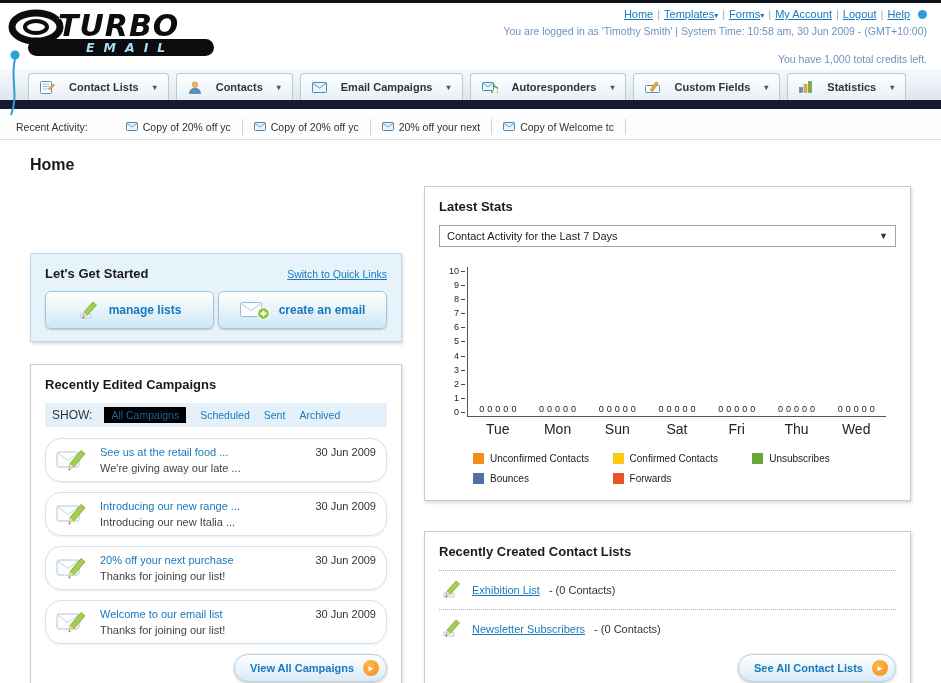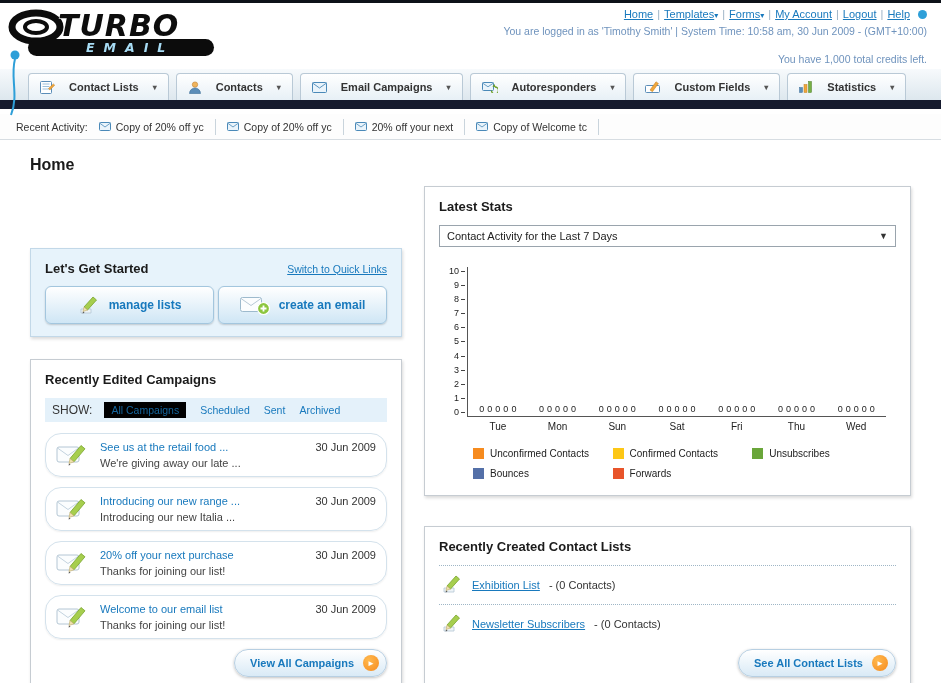--- a/index.html
+++ b/index.html
@@ -21,21 +21,21 @@
 
 
 .tabs-row{height:31px;background:linear-gradient(#f7fafc,#dde7ee);display:flex;align-items:flex-end;padding:0 0 0 28px;gap:7px}
 .tab{display:flex;align-items:center;gap:14px;padding:0 11px;background:linear-gradient(#ffffff,#e7f0f6);border:1px solid #b9c9d6;border-bottom:none;border-radius:4px 4px 0 0;font-weight:bold;color:#333;cursor:pointer;height:27px;white-space:nowrap}
 .tab-icon{display:inline-flex}
 .caret{font-size:8px;color:#555}
 .dark-bar{height:9px;background:#161b2e}
 
 
 .activity-row{height:26px;display:flex;align-items:center;padding:0 0 0 16px;border-bottom:1px solid #d7dde2;background:#fdfdfd;margin-top:5px}
-.activity-label{font-size:10.5px;color:#333;margin-right:0}
+.activity-label{font-size:10.5px;color:#333;margin-right:27px}
 .activity-item{display:inline-flex;align-items:center;gap:5px;padding:0 11px;border-right:1px solid #c9d4dc;font-size:10.5px;cursor:pointer;height:16px}
 .mini-icon{display:inline-flex}
 
 
 main{padding:10px 30px 0 30px}
 .page-title{font-size:16px;font-weight:bold;color:#1a1a1a;margin:6px 0 12px}
 .columns{display:flex;gap:22px;align-items:flex-end}
 .col-left{flex:0 0 372px;display:flex;flex-direction:column;gap:22px}
 .col-right{flex:1;display:flex;flex-direction:column;gap:30px}
 .panel{background:#fff;border:1px solid #c6ccd2;box-shadow:1px 2px 3px rgba(0,0,0,.15);padding:12px 14px}
@@ -67,21 +67,21 @@
 .select-box{display:flex;align-items:center;justify-content:space-between;border:1px solid #9aa4ad;height:22px;padding:0 7px;background:#fff;font-size:11px;color:#222;cursor:pointer;margin-bottom:20px}
 .select-arrow{font-size:9px;color:#333}
 .chart{display:flex;margin:0 10px 0 6px}
 .y-axis{display:flex;flex-direction:column;justify-content:space-between;align-items:flex-end;height:150px;width:22px;padding-right:2px;font-size:9px;color:#222}
 .ytick{line-height:1;display:flex;align-items:center;gap:2px}
 .ytick::after{content:"";display:inline-block;width:4px;height:1px;background:#444}
 .plot{flex:1;height:150px;border-left:1px solid #555;border-bottom:1px solid #555;display:flex}
 .group{flex:1;display:flex;align-items:flex-end;justify-content:center;gap:3px;padding-bottom:2px}
 .zero{font-size:9px;color:#222;line-height:1}
 .x-labels{display:flex;margin:4px 10px 0 29px}
-.x-label{flex:1;text-align:center;font-size:10px;color:#222}
+.x-label{flex:1;text-align:center;font-size:14px;color:#222}
 .legend{display:flex;flex-wrap:wrap;margin:16px 0 4px 34px;row-gap:9px}
 .legend-item{display:flex;align-items:center;gap:6px;width:33%;font-size:10px;color:#222}
 .swatch{width:11px;height:11px;display:inline-block}
 
 
 .cl-item{display:flex;align-items:center;gap:9px;padding:8px 2px;border-top:1px dotted #9fb6c6}
 .cl-link{font-size:11px}
 .cl-suffix{color:#333}
 </style>
 </head>

